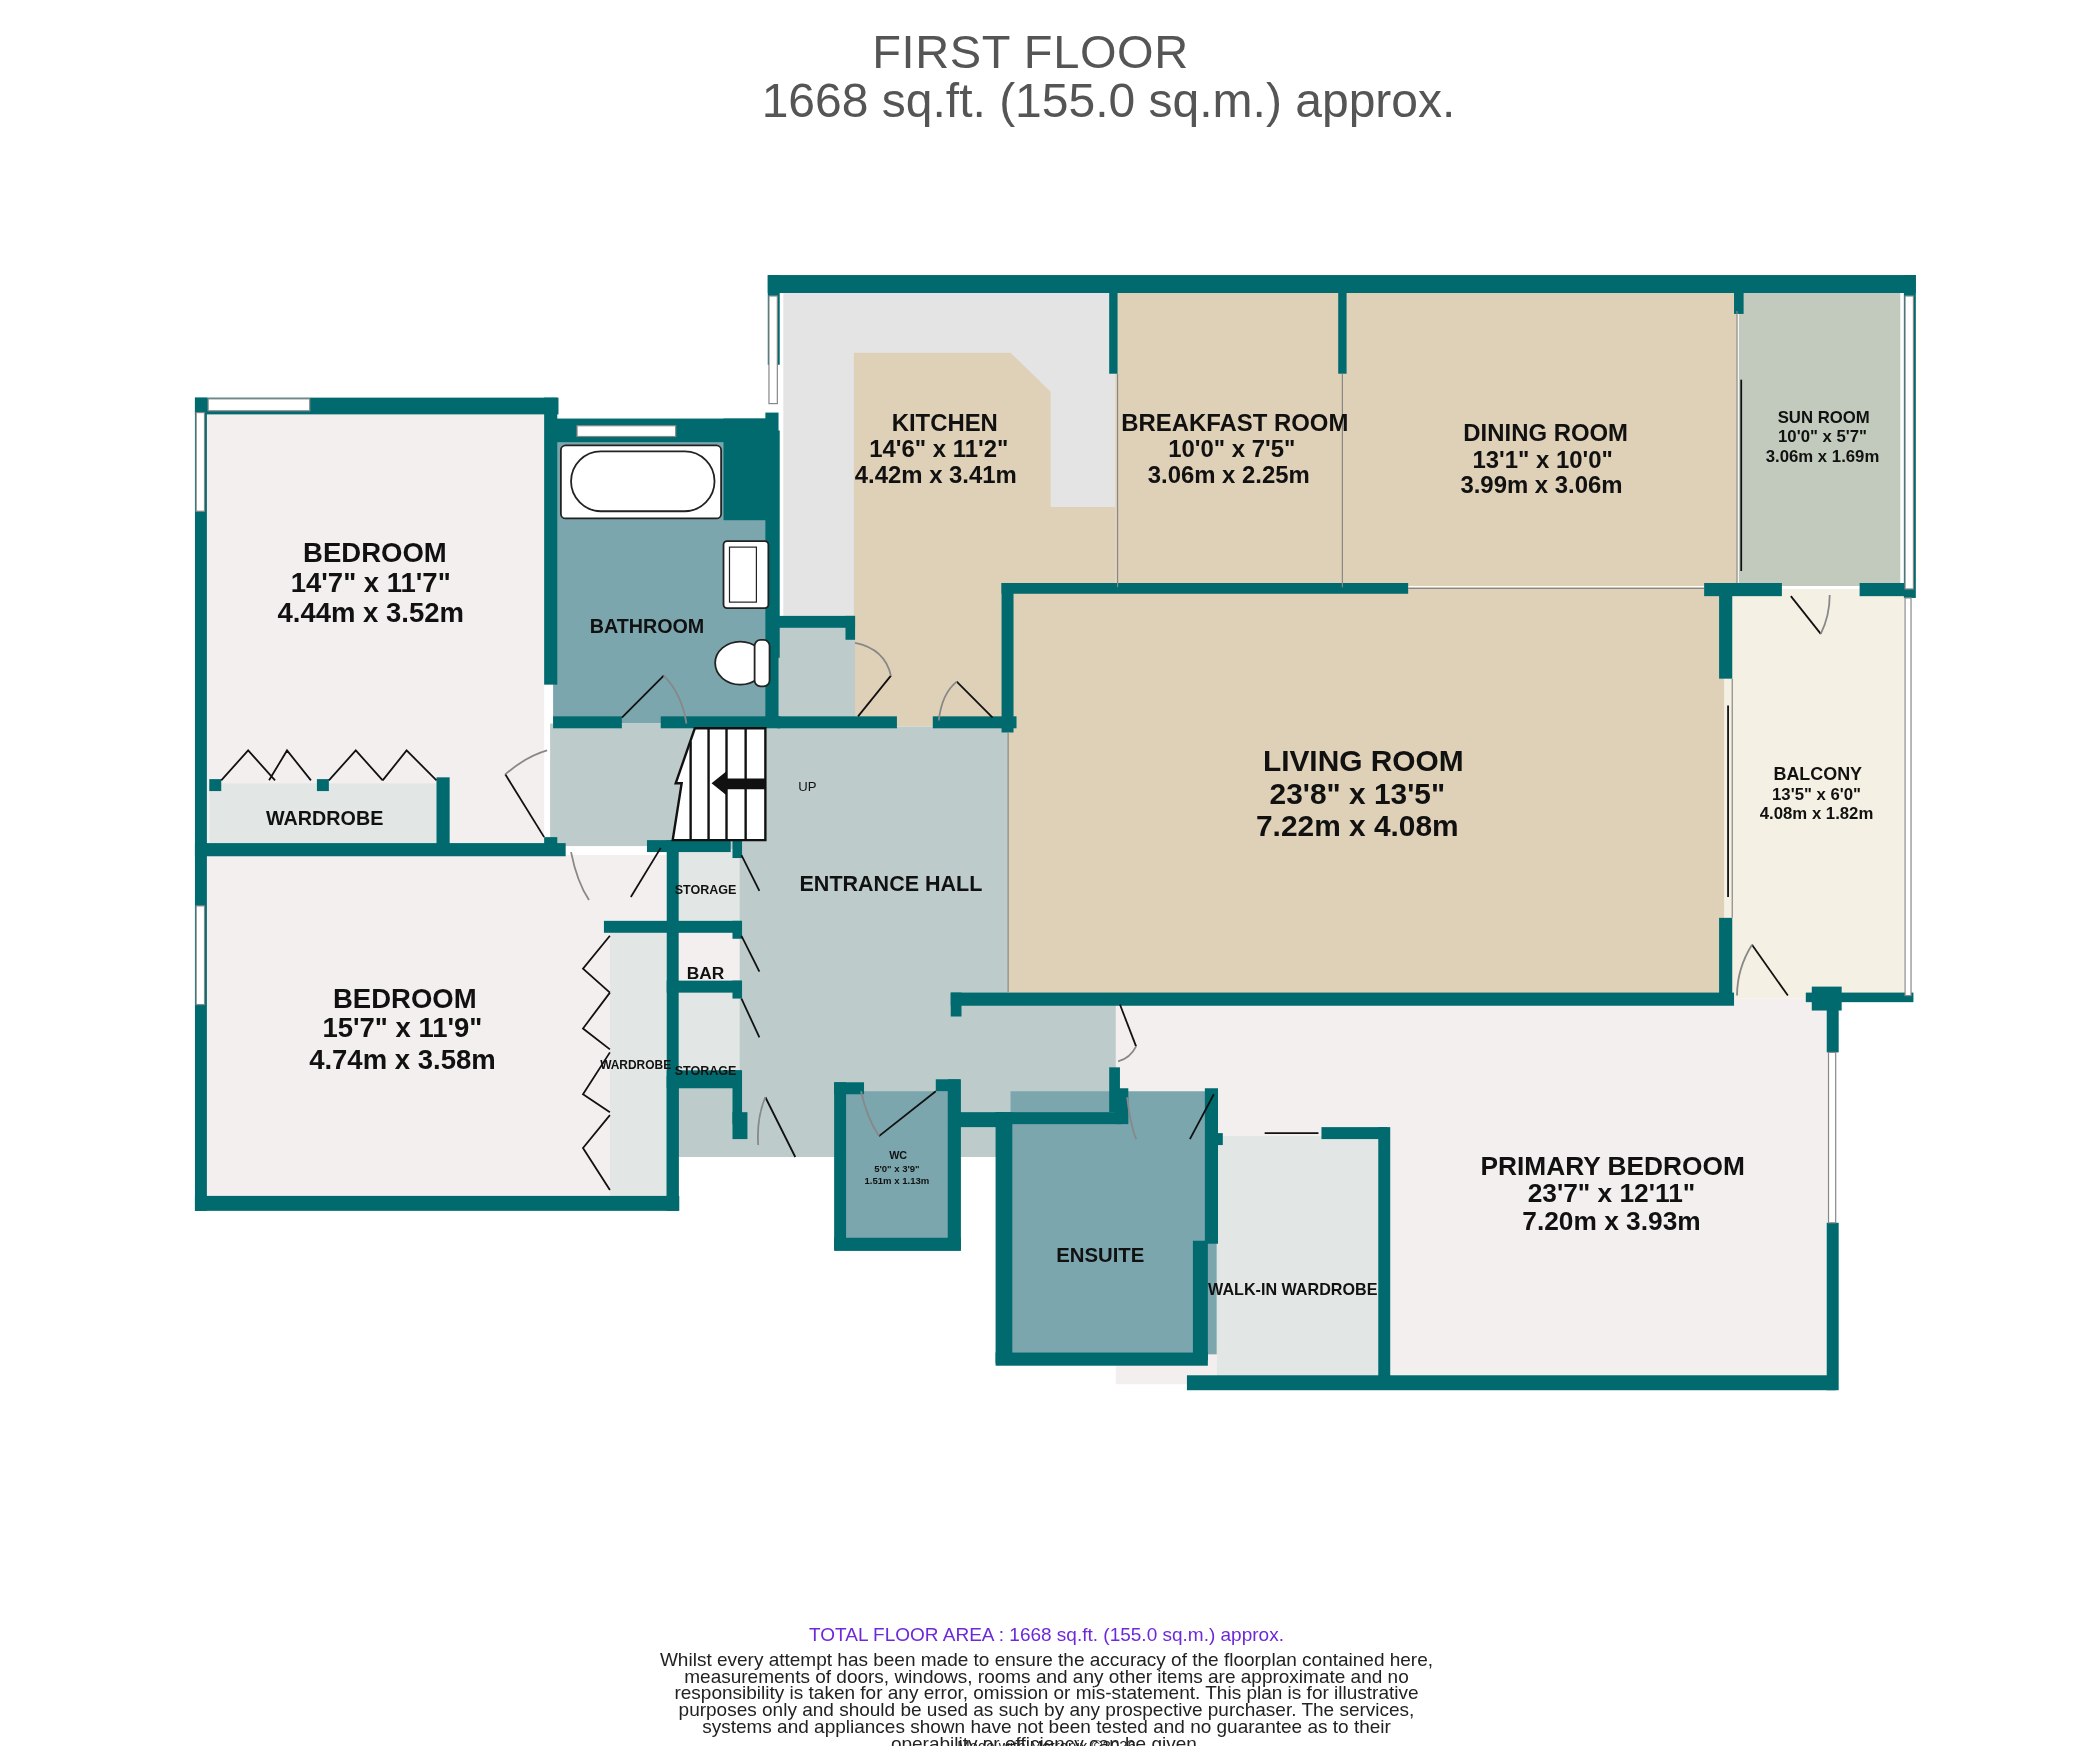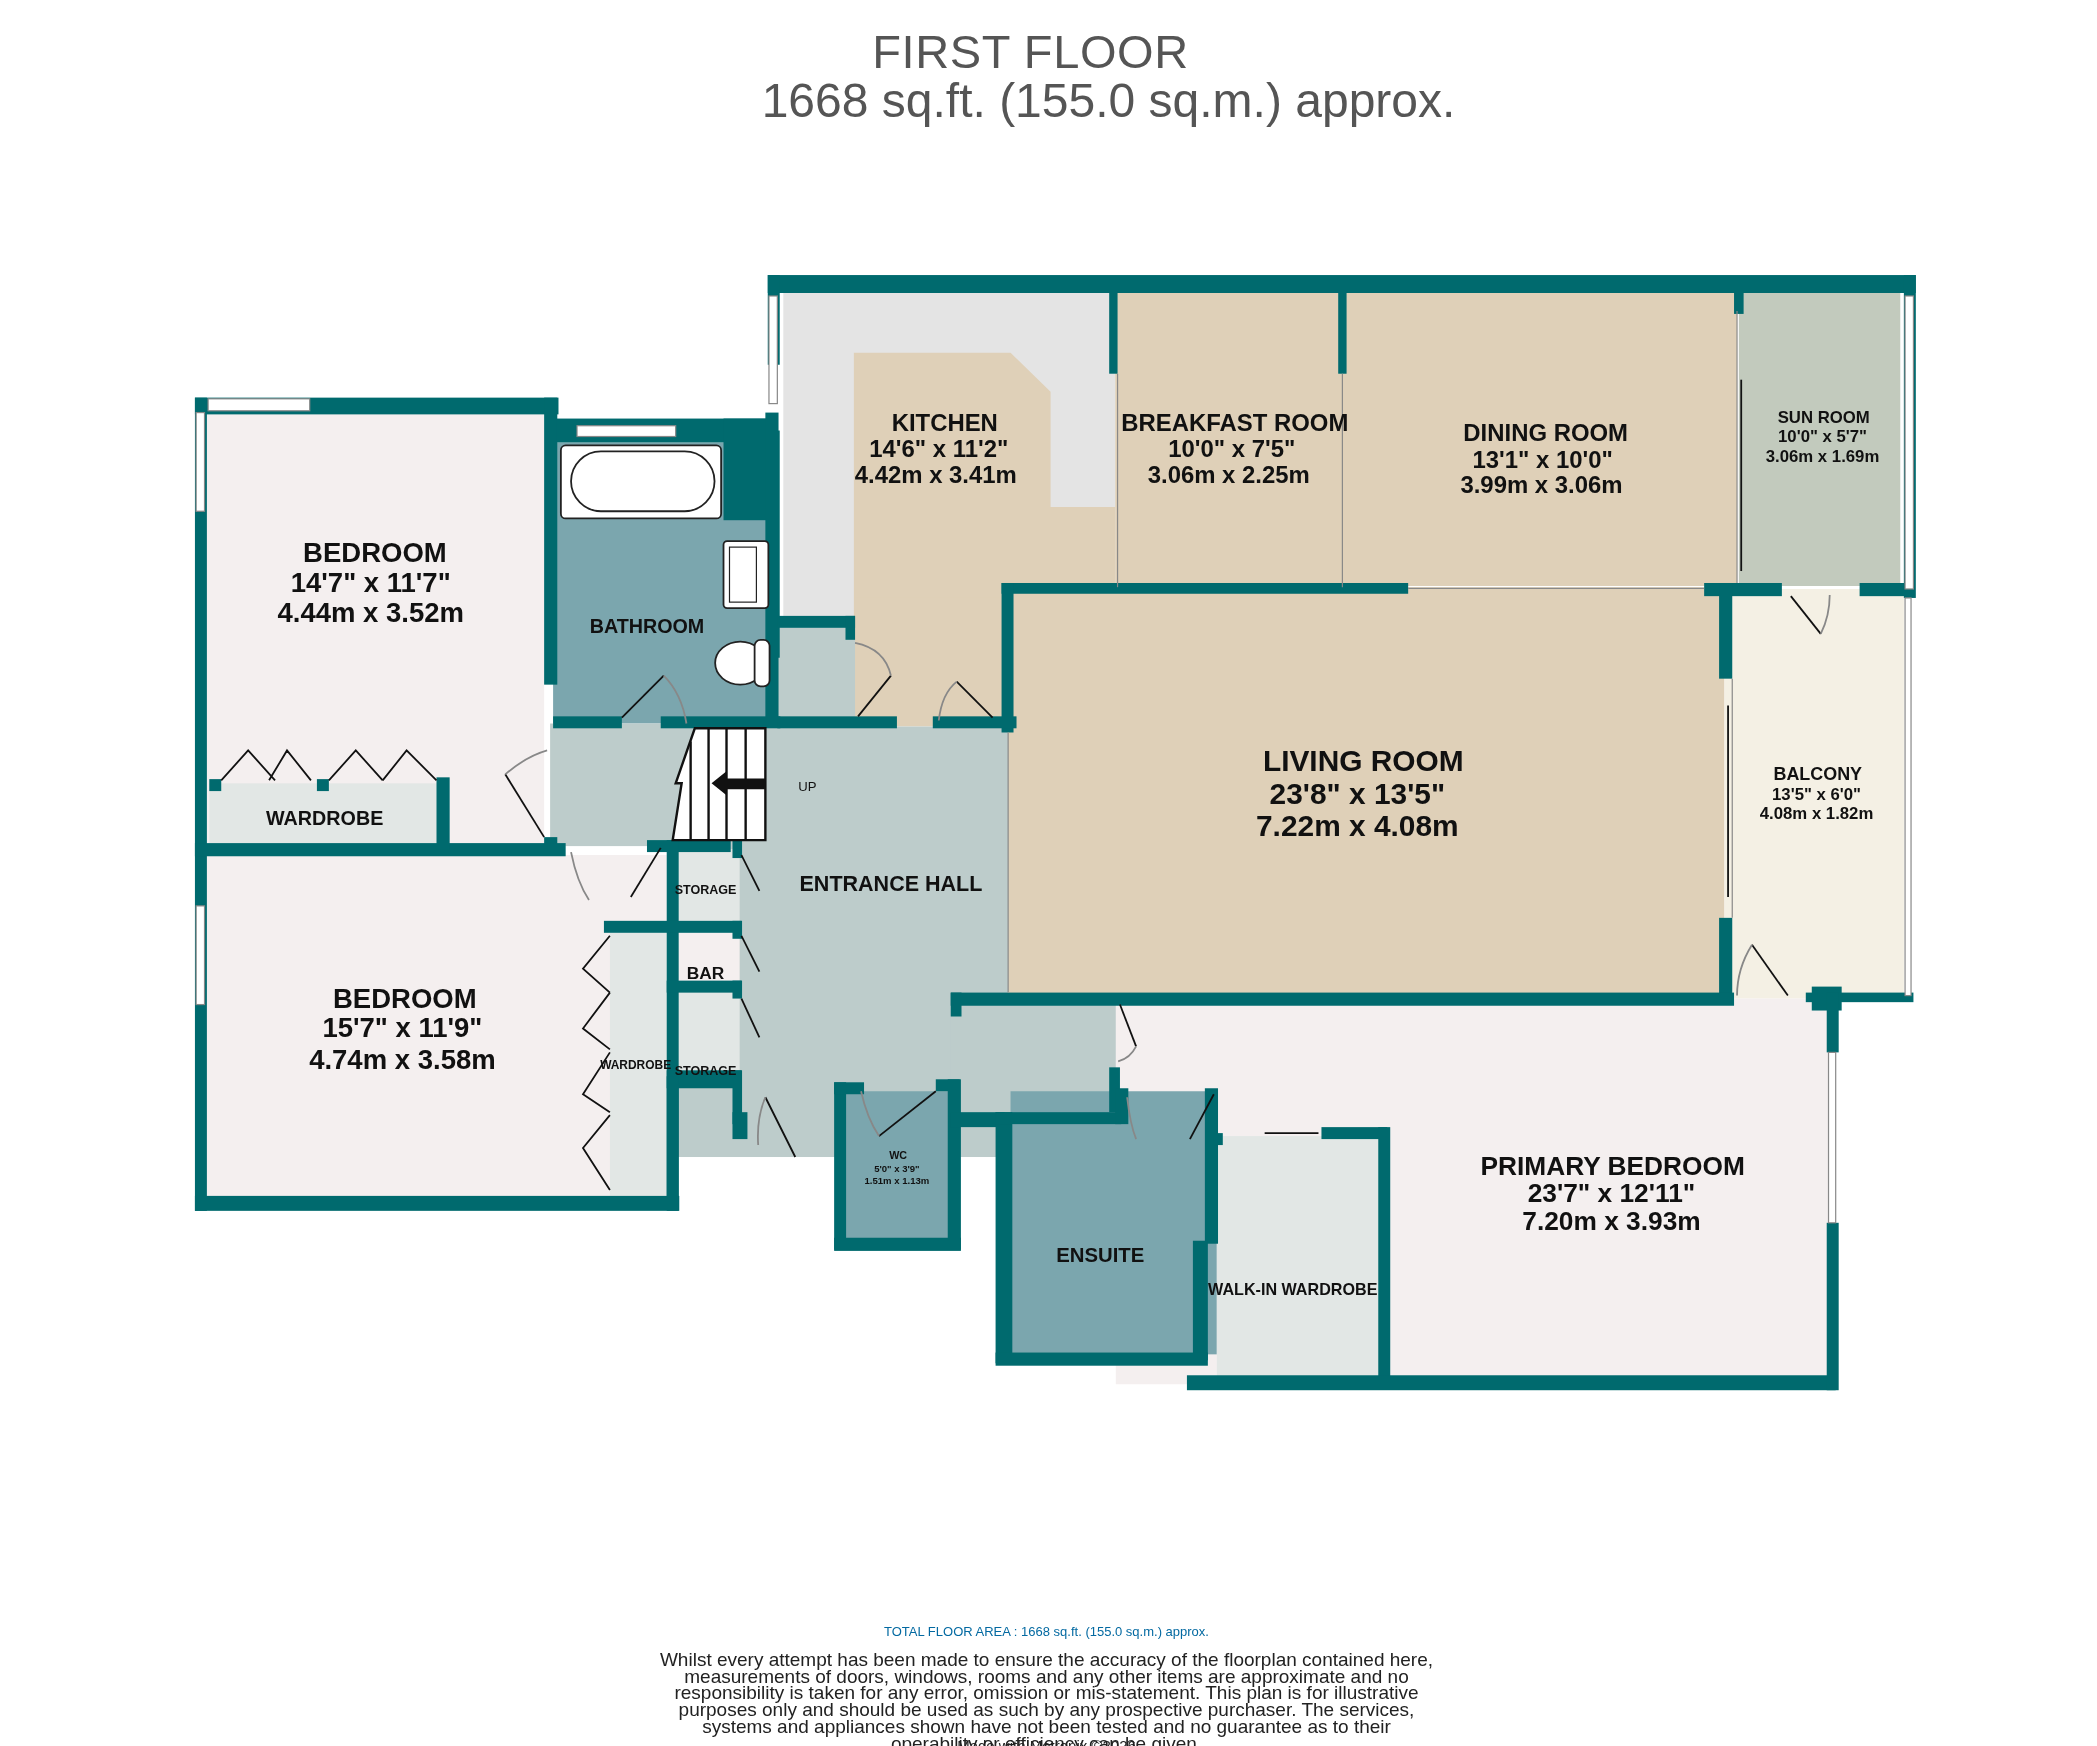--- a/index.html
+++ b/index.html
@@ -3,21 +3,21 @@
 <meta charset="utf-8">
 <style>
   html, body { margin:0; padding:0; background:#ffffff; }
   body { width:2097px; height:1746px; position:relative; overflow:hidden; font-family:"Liberation Sans", sans-serif; }
   .title { position:absolute; left:0; width:2097px; text-align:center; color:#555555; font-family:"Liberation Sans", sans-serif; }
   #t1 { top:24px; font-size:47px; letter-spacing:0.6px; left:-18px; }
   #t2 { top:73px; font-size:48px; left:60px; }
   svg { position:absolute; left:0; top:0; }
   .lbl { font-family:"Liberation Sans", sans-serif; font-weight:bold; fill:#111111; text-anchor:middle; }
   .footer { position:absolute; left:658px; width:777px; text-align:center; font-family:"Liberation Sans", sans-serif; }
-  #f-total { top:1624px; font-size:13px; color:#0369a1; }
+  #f-total { top:1624px; font-size:19px; color:#6d28d9; }
   #f-disc { top:1652px; font-size:19px; line-height:16.7px; color:#222222; }
   #f-made { top:1737px; font-size:15px; color:#222222; }
 </style>
 </head>
 <body>
 
 <div class="title" id="t1">FIRST FLOOR</div>
 <div class="title" id="t2">1668 sq.ft. (155.0 sq.m.) approx.</div>
 
 <svg width="2097" height="1746" viewBox="0 0 3507 2920">

